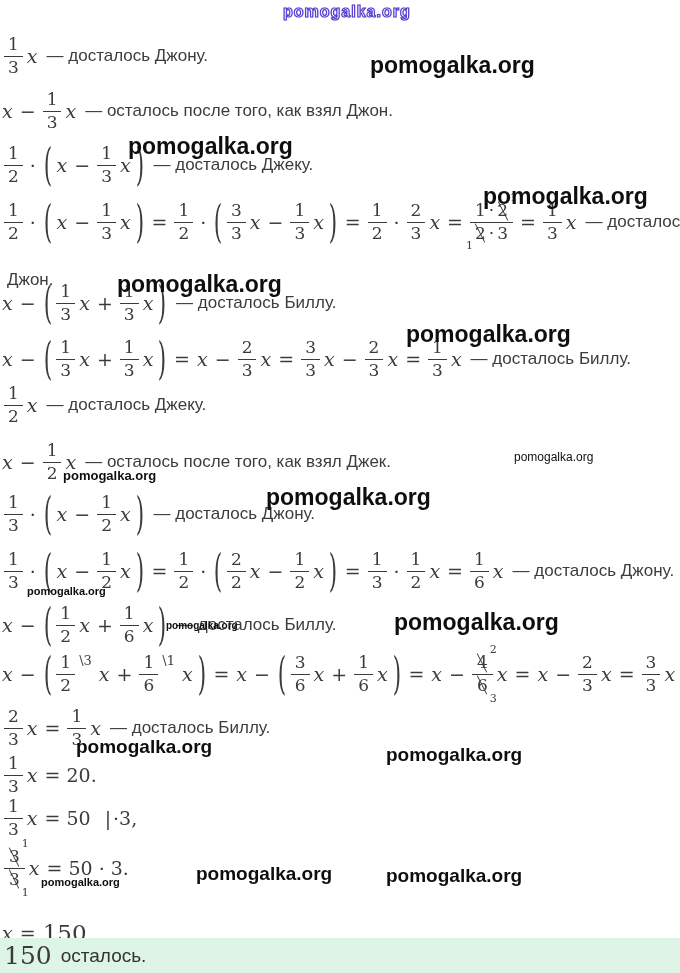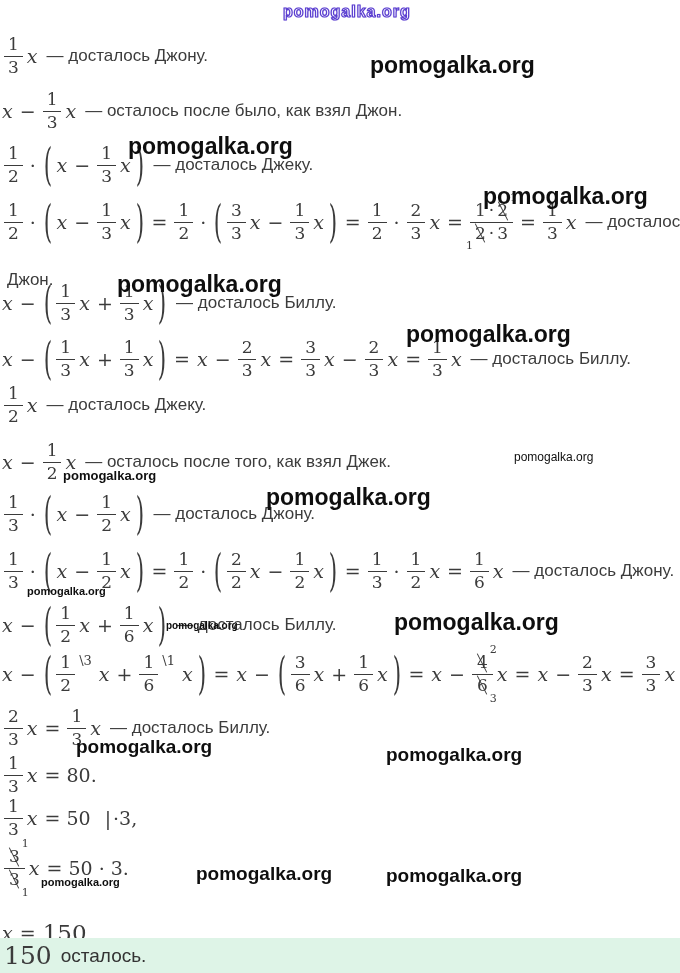--- a/index.html
+++ b/index.html
@@ -61,21 +61,21 @@
       <span class="ttxt">— досталось Джону.</span>
     </div>
     <div class="mline" style="top: 88px; left: 0px;">
       <span class="tv">x</span>
       <span class="to">−</span>
       <span class="tf">
         <span class="fn">1</span>
         <span class="fd">3</span>
       </span>
       <span class="tv">x</span>
-      <span class="ttxt">— осталось после было, как взял Джон.</span>
+      <span class="ttxt">— осталось после того, как взял Джон.</span>
     </div>
     <div class="mline" style="top: 142px; left: 2px;">
       <span class="tf">
         <span class="fn">1</span>
         <span class="fd">2</span>
       </span>
       <span class="to">·</span>
       <span class="tp">(</span>
       <span class="tv">x</span>
       <span class="to">−</span>
@@ -387,21 +387,21 @@
       <span class="tv">x</span>
       <span class="ttxt">— досталось Биллу.</span>
     </div>
     <div class="mline" style="top: 752px; left: 2px;">
       <span class="tf">
         <span class="fn">1</span>
         <span class="fd">3</span>
       </span>
       <span class="tv">x</span>
       <span class="to">=</span>
-      <span class="tn">80.</span>
+      <span class="tn">20.</span>
     </div>
     <div class="mline" style="top: 795px; left: 2px;">
       <span class="tf">
         <span class="fn">1</span>
         <span class="fd">3</span>
       </span>
       <span class="tv">x</span>
       <span class="to">=</span>
       <span class="tn">50</span>
       <span class="tbar">|</span>

